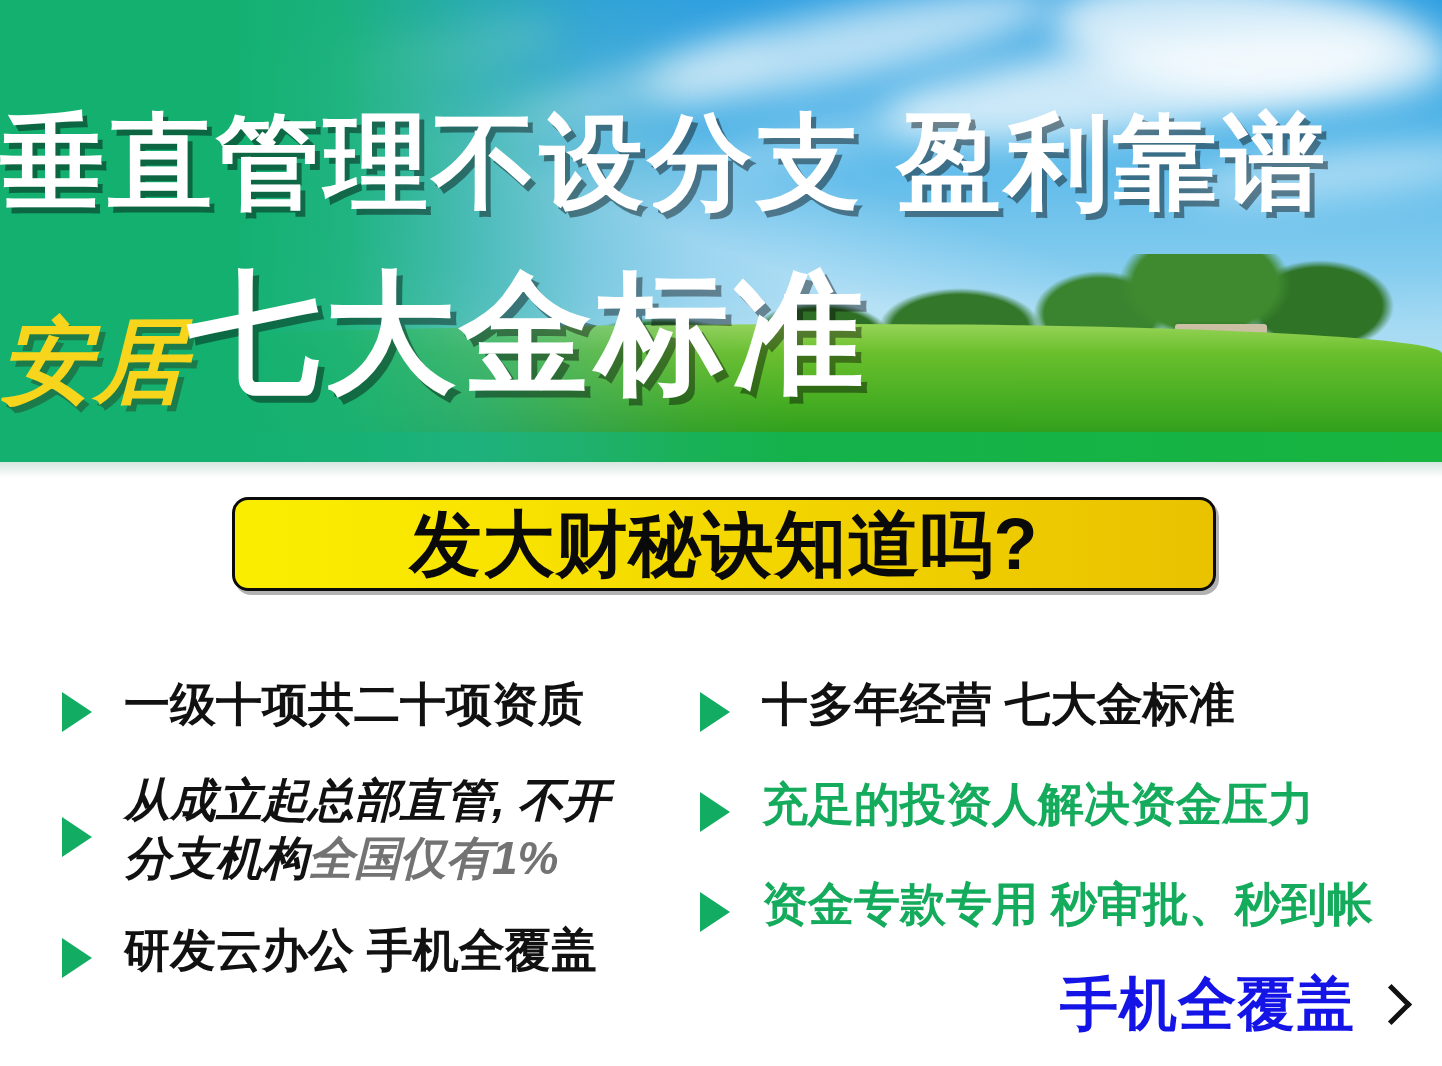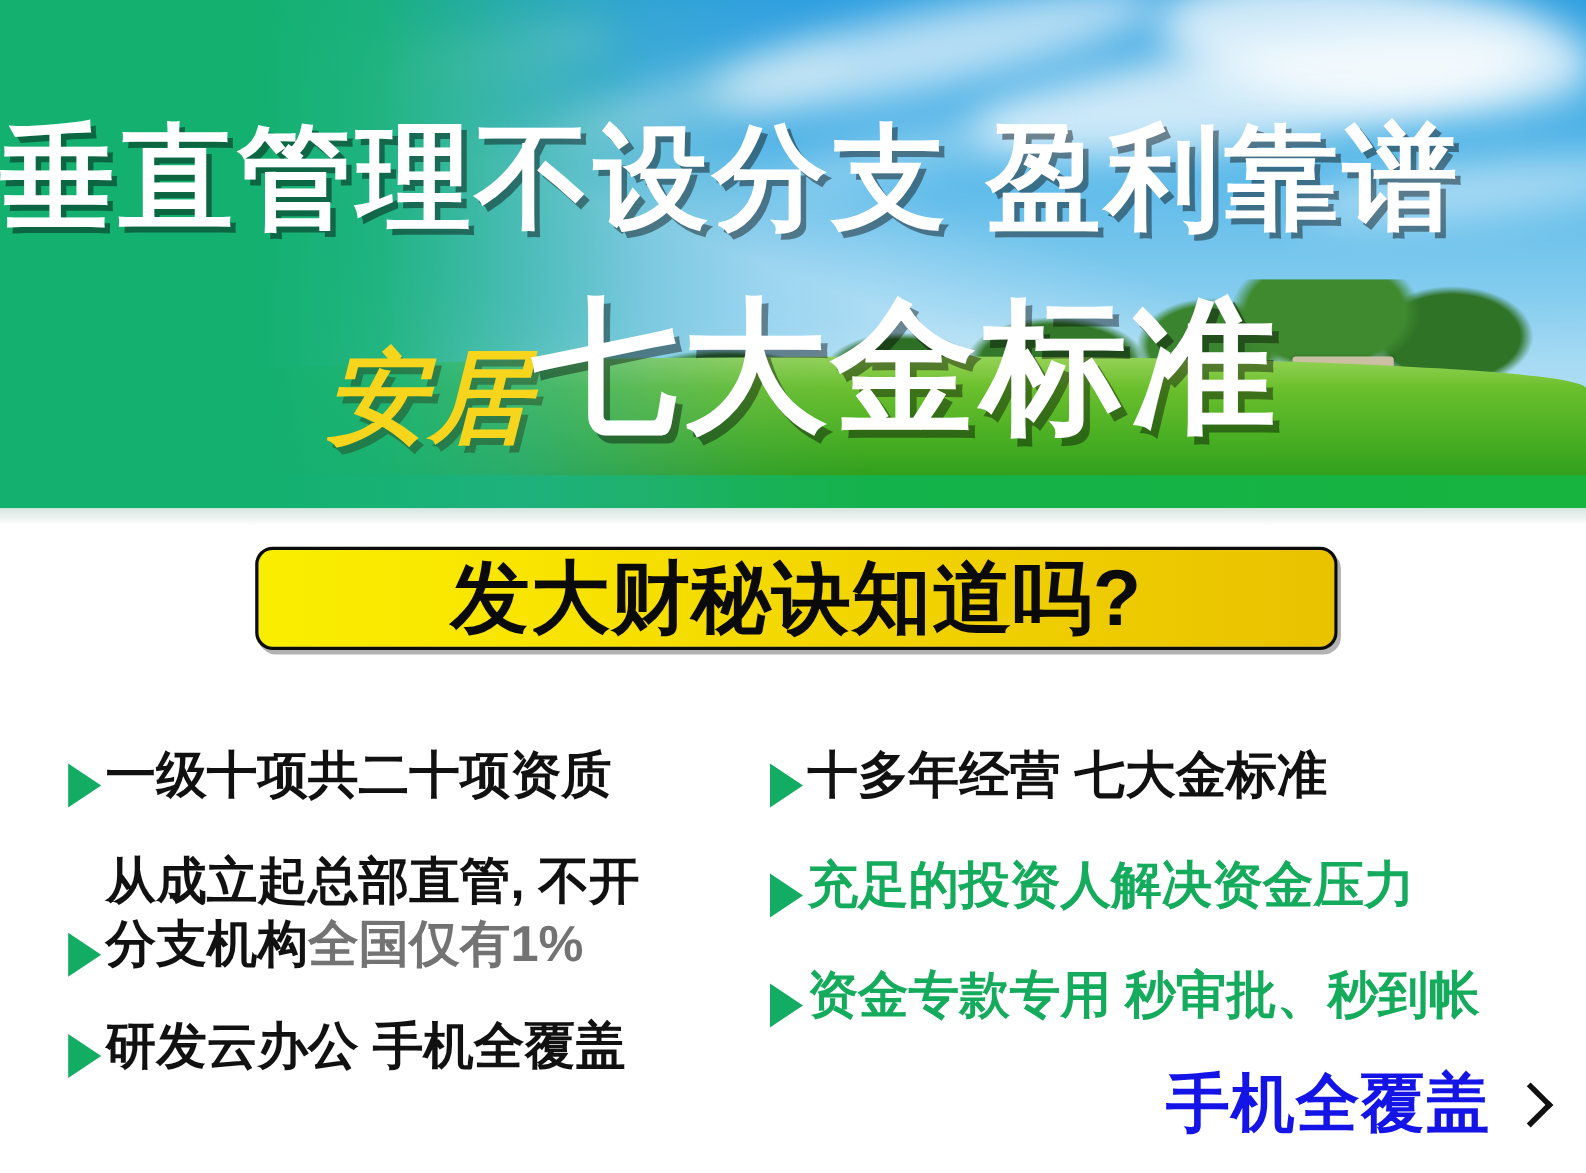--- a/index.html
+++ b/index.html
@@ -117,21 +117,21 @@
     color: #ffffff;
     letter-spacing: 4px;
     line-height: 1;
     white-space: nowrap;
     text-shadow: 5px 6px 0 rgba(0,0,0,.42);
   }
   .headline2 {
     position: absolute;
     left: 0; top: 268px;
     width: 1164px;
-    text-align: right;
+    text-align: left;
     line-height: 1;
     white-space: nowrap;
   }
   .anju {
     display: inline-block;
     vertical-align: -14px;
     font-family: "DejaVu Serif", "Liberation Serif", serif;
     font-size: 92px;
     font-weight: bold;
     font-style: italic;
@@ -175,22 +175,22 @@
   .cols {
     position: absolute;
     left: 0; top: 664px;
     width: 1442px; height: 320px;
   }
   .col-left  { position: absolute; left: 62px;  top: 0;  width: 620px; }
   .col-right { position: absolute; left: 700px; top: 0;  width: 700px; }
 
   .bullet {
     display: flex;
-    align-items: flex-end;
-    gap: 4px;
+    align-items: center;
+    gap: 32px;
   }
   .tri {
     flex: 0 0 auto;
     width: 0; height: 0;
     margin-top: 14px;
     border-left: 30px solid #12ac63;
     border-top: 20px solid transparent;
     border-bottom: 20px solid transparent;
   }
   .btext {
@@ -198,21 +198,21 @@
     font-weight: bold;
     line-height: 1.26;
     color: #111111;
     letter-spacing: 0px;
     white-space: pre-line;
   }
   .btext.green { color: #14ab5c; }
   .hl { color: #737373; margin-top: 28px; }
 
   .lb1 { position: absolute; left: 0; top: 12px; }
-  .lb2 { position: absolute; left: 0; top: 108px; }
+  .lb2 { position: absolute; left: 0; top: 108px; font-style: italic; }
   .lb3 { position: absolute; left: 0; top: 258px; }
 
   .rb1 { position: absolute; left: 0; top: 12px; }
   .rb2 { position: absolute; left: 0; top: 112px; }
   .rb3 { position: absolute; left: 0; top: 212px; }
 
   
   .wm {
     position: absolute;
     left: 0; top: 955px;

